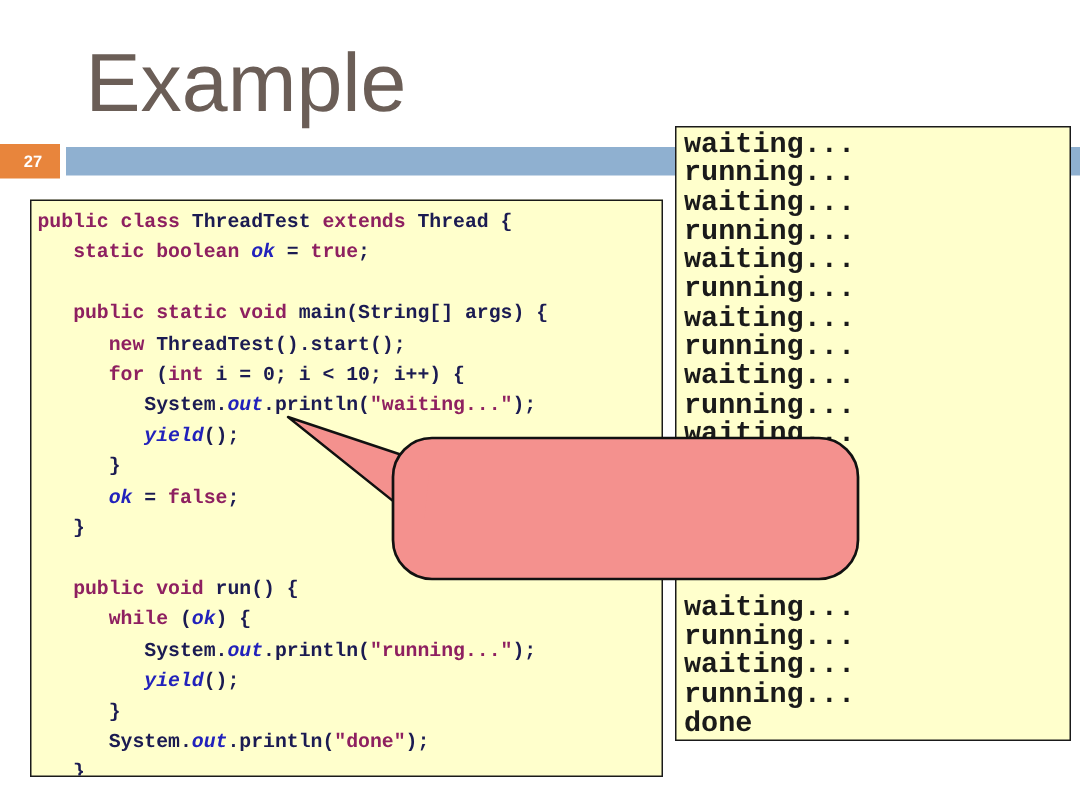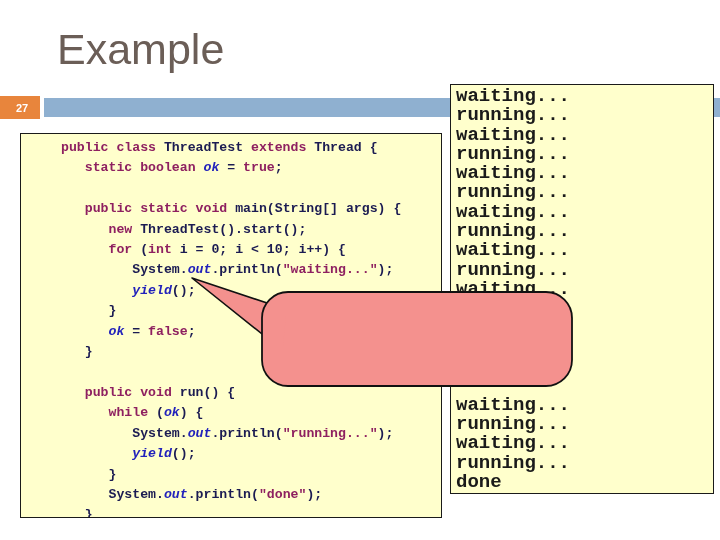--- a/index.html
+++ b/index.html
@@ -13,21 +13,21 @@
     position: relative;
     overflow: hidden;
     font-family: "Liberation Sans", sans-serif;
   }
 
   
   #slide-title {
     position: absolute;
     left: 57px;
     top: 28px;
-    font-size: 43px;
+    font-size: 55px;
     font-weight: 400;
     color: #6b5e57;
     letter-spacing: 0px;
     line-height: 1;
     white-space: nowrap;
   }
 
   
   #header-rule {
     position: absolute;
@@ -66,21 +66,20 @@
   #code-panel {
     position: absolute;
     left: 20px;
     top: 133px;
     width: 422px;
     height: 385px;
     background: #ffffcc;
     border: 1.5px solid #1a1a1a;
     box-sizing: border-box;
     overflow: hidden;
-    padding-left: 36px;
   }
   #code-listing {
     margin: 0;
     padding: 4px 0 0 4px;
     font-family: "Liberation Mono", "DejaVu Sans Mono", monospace;
     font-size: 13.2px;
     line-height: 20.4px;
     white-space: pre;
     color: #1a1a1a;
     font-weight: 700;

